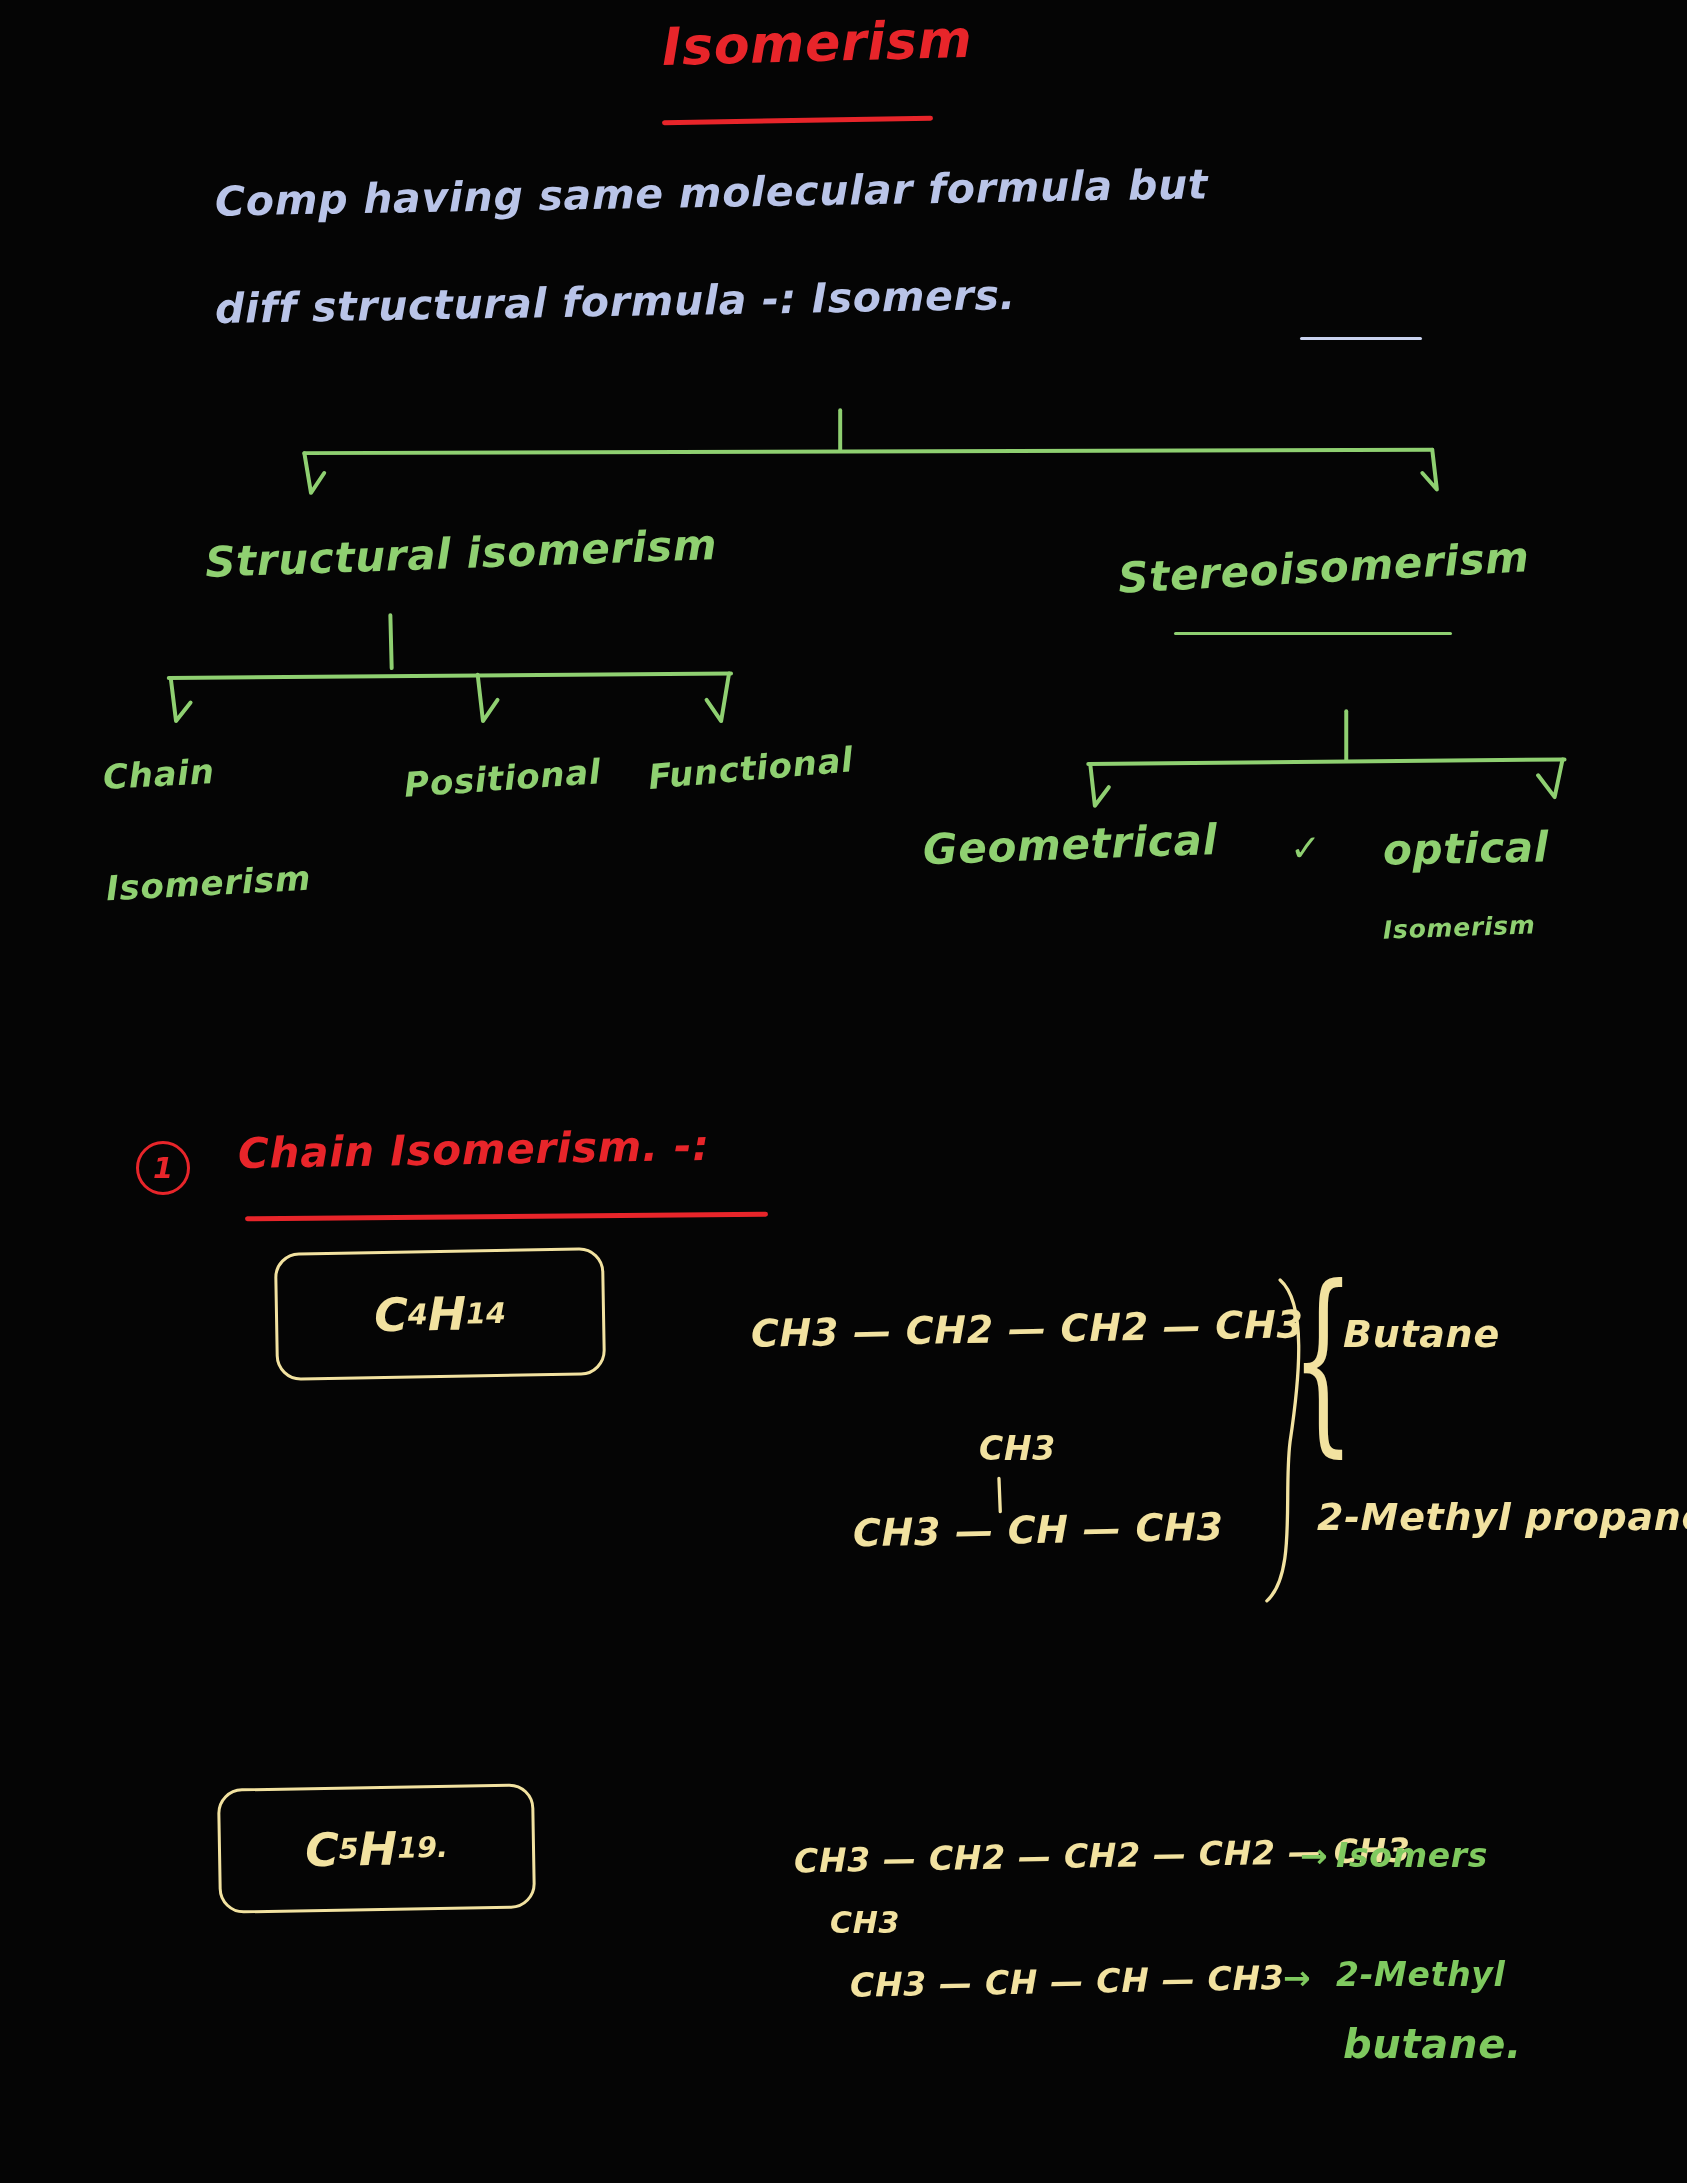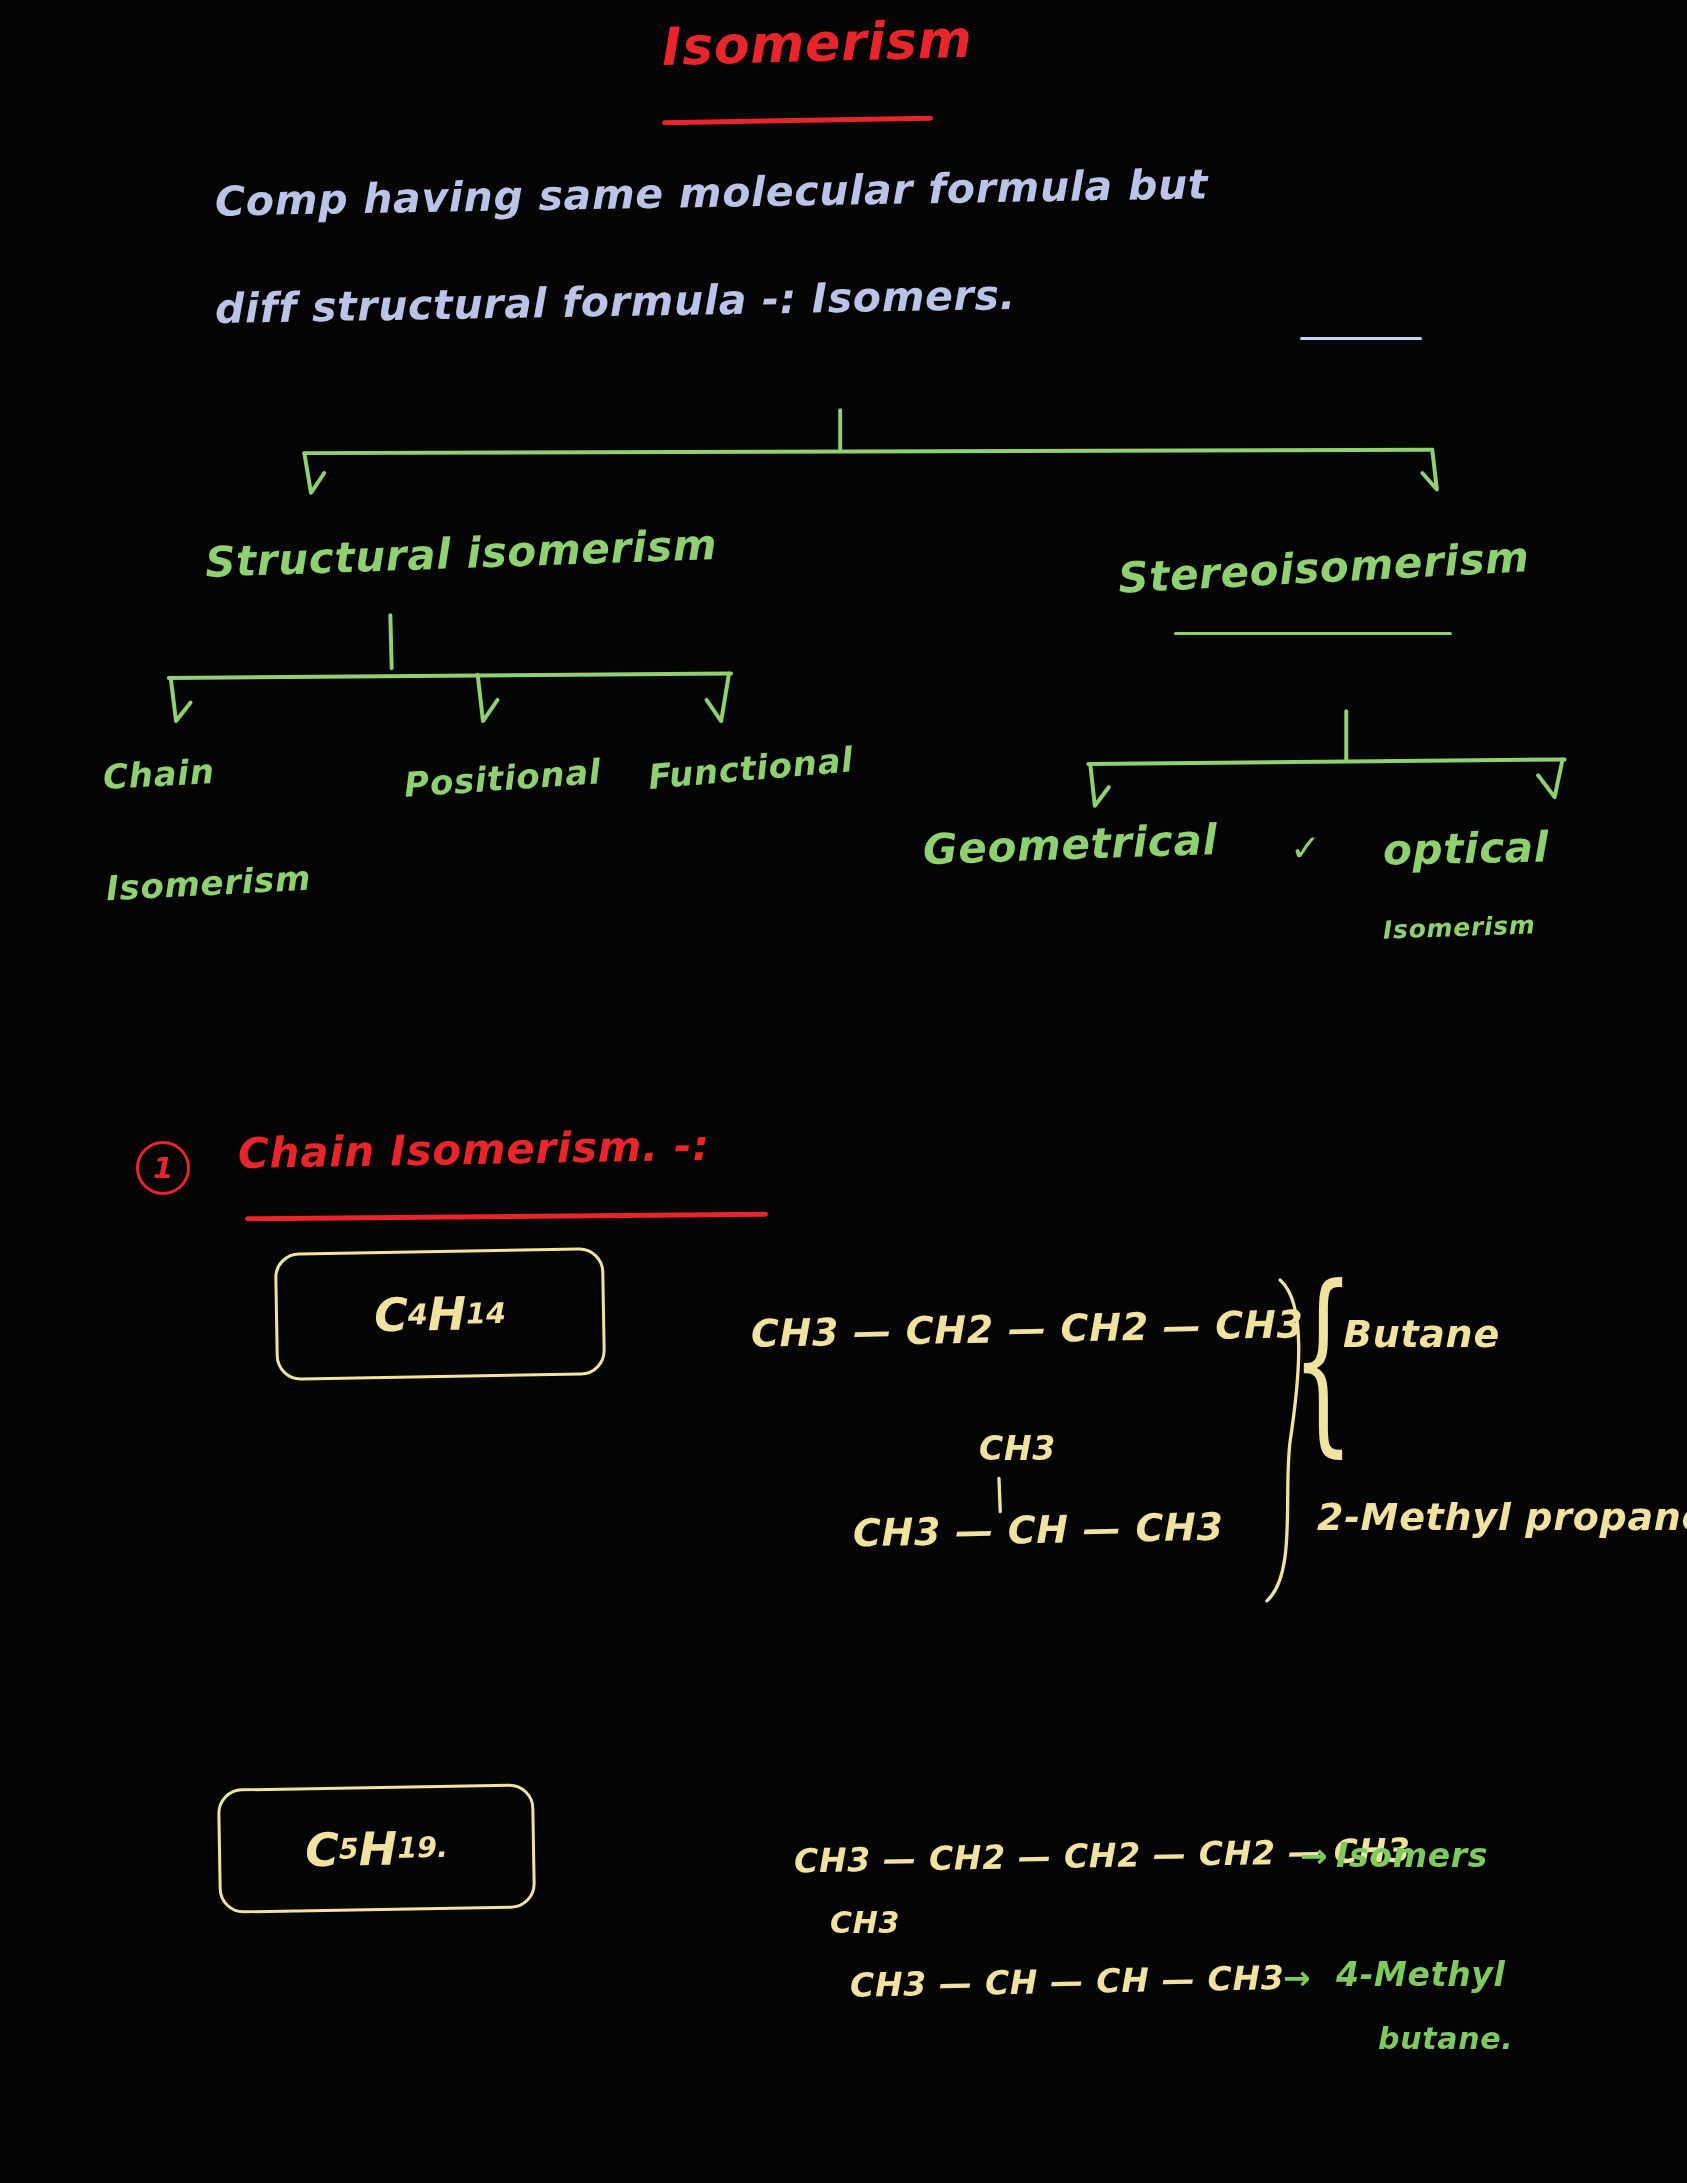--- a/index.html
+++ b/index.html
@@ -196,17 +196,17 @@
       <sub>19.</sub>
   </div>
 
   <div class="hw yellow" style="left:794px; top:1836px; font-size:33px; transform:rotate(-1deg);">CH3 — CH2 — CH2 — CH2 — CH3</div>
   <div class="hw greenlbl" style="left:1300px; top:1836px; font-size:33px;">→</div>
   <div class="hw greenlbl" style="left:1336px; top:1836px; font-size:33px;">Isomers</div>
 
   <div class="hw yellow" style="left:830px; top:1905px; font-size:30px;">CH3</div>
   <div class="hw yellow" style="left:850px; top:1962px; font-size:33px; transform:rotate(-1deg);">CH3 — CH — CH — CH3</div>
   <div class="hw greenlbl" style="left:1283px; top:1958px; font-size:33px;">→</div>
-  <div class="hw greenlbl" style="left:1336px; top:1955px; font-size:33px;">4-Methyl</div>
-  <div class="hw greenlbl" style="left:1378px; top:2021px; font-size:30px;">butane.</div>
+  <div class="hw greenlbl" style="left:1336px; top:1955px; font-size:33px;">2-Methyl</div>
+  <div class="hw greenlbl" style="left:1343px; top:2021px; font-size:40px;">butane.</div>
 
 </div>
 
 
 </body></html>

